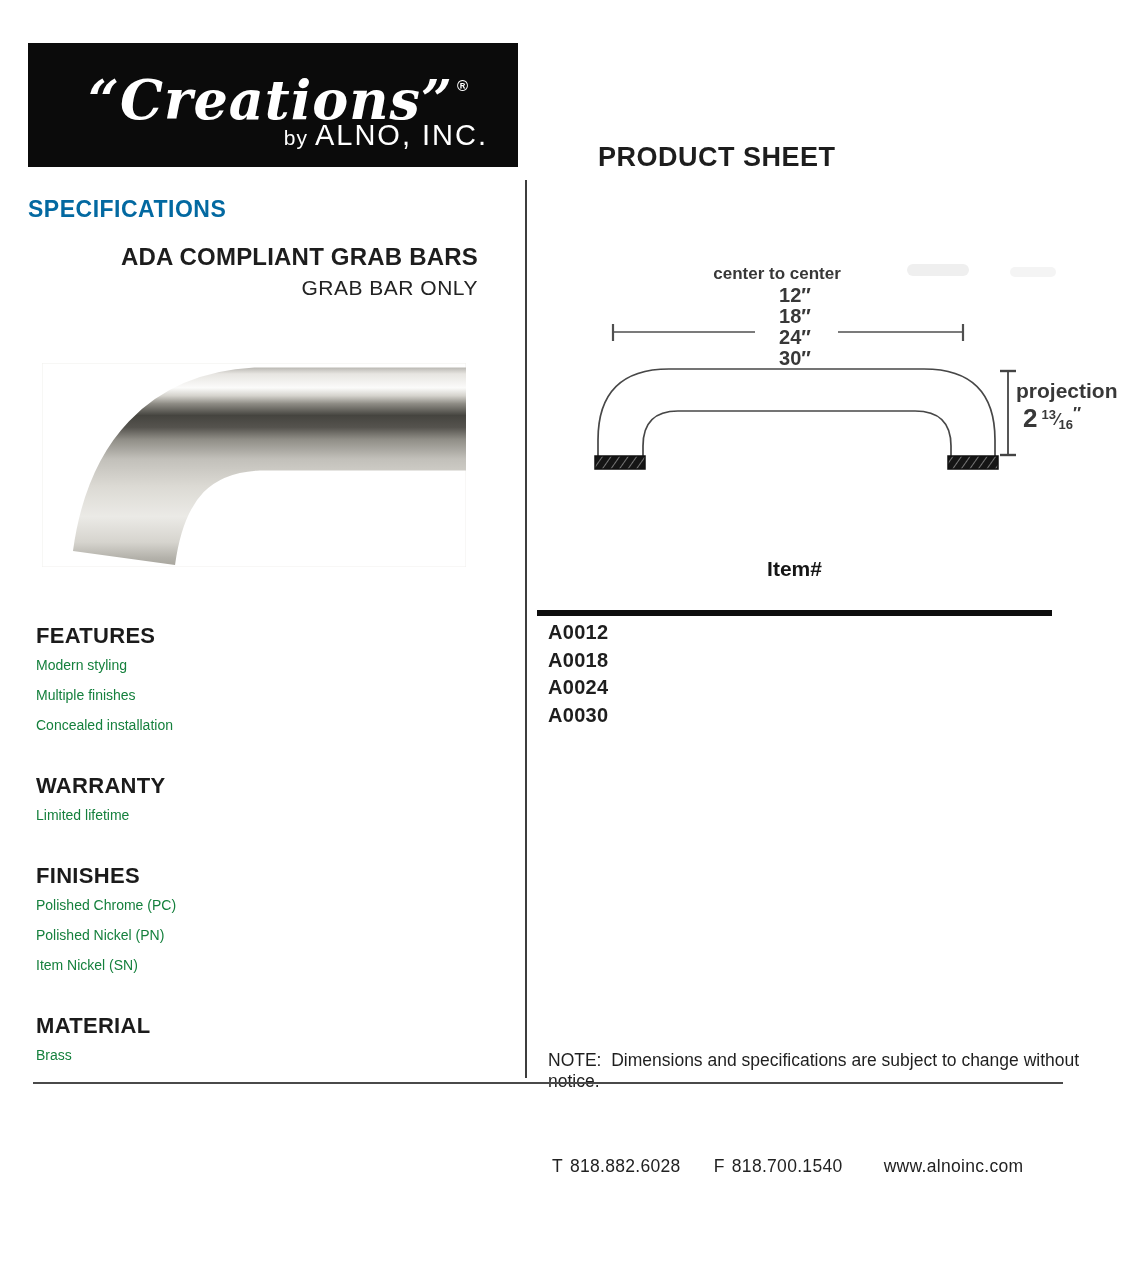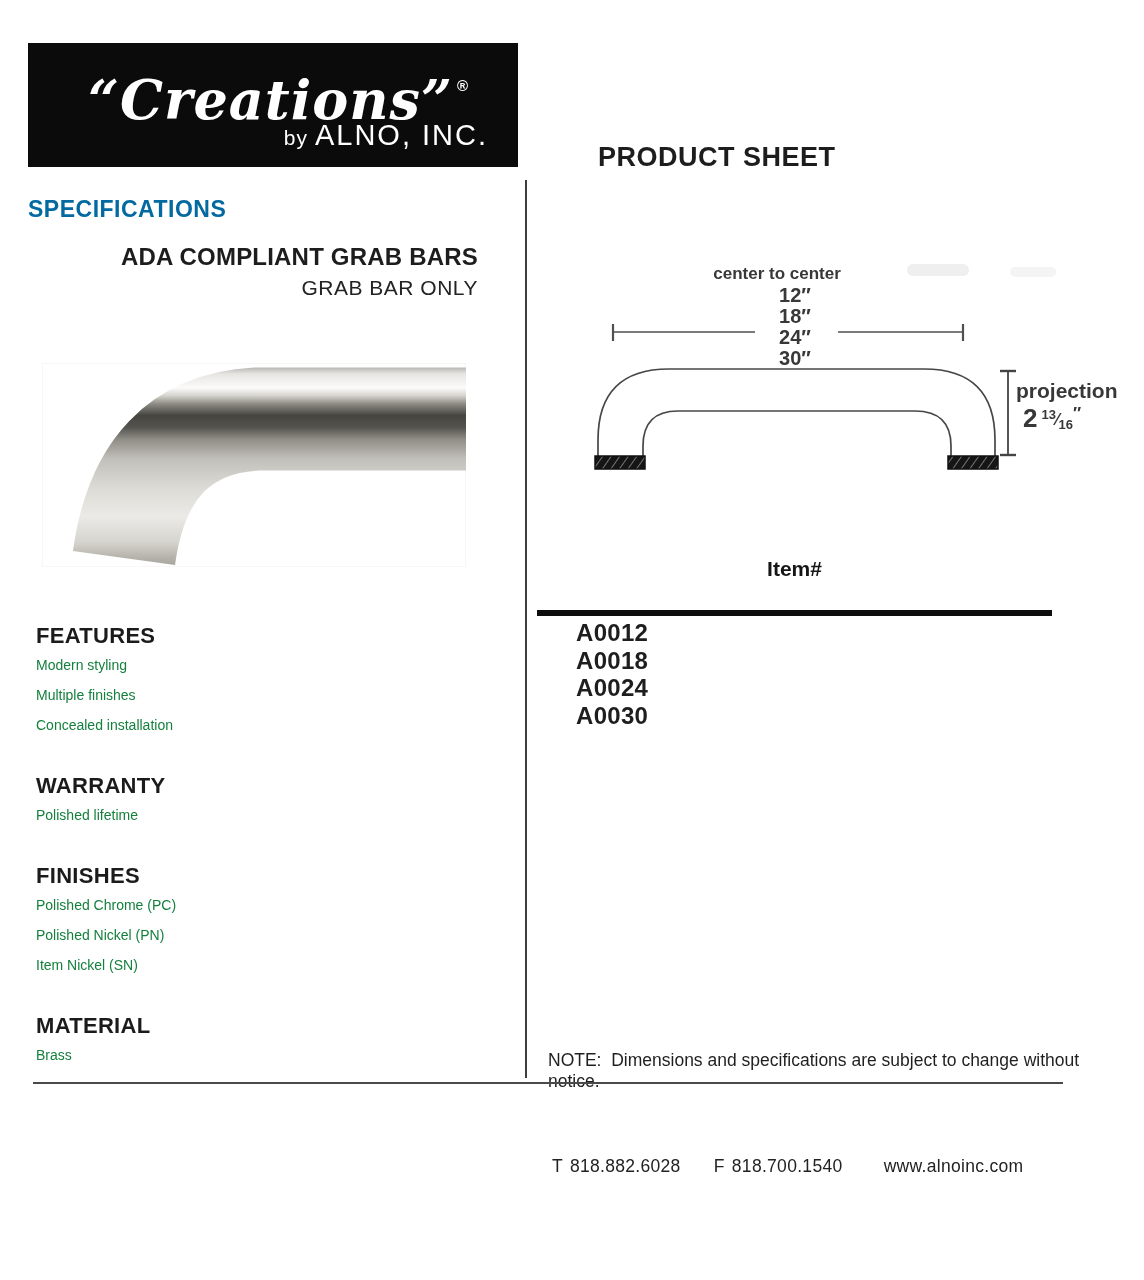--- a/index.html
+++ b/index.html
@@ -30,21 +30,21 @@
   .left-sections{position:absolute;left:36px;top:622px;width:470px;}
   .section{margin-bottom:32px;}
   .section-heading{font-size:22px;font-weight:bold;line-height:28px;color:#1b1b1b;letter-spacing:0.3px;}
   .section-item{font-size:14px;line-height:30px;color:#15803d;}
 
   .diagram{position:absolute;left:555px;top:255px;}
 
   .item-table-header{position:absolute;left:537px;top:557px;width:515px;text-align:center;font-size:21px;font-weight:bold;color:#161616;}
   .item-table-rule{position:absolute;left:537px;top:610px;width:515px;height:6px;background:#0e0e0e;}
   .item-list{position:absolute;left:548px;top:619px;}
-  .item-code{font-size:24px;font-weight:bold;line-height:27.5px;color:#1e1e1e;letter-spacing:0.3px;margin-left:28px;}
+  .item-code{font-size:20px;font-weight:bold;line-height:27.5px;color:#1e1e1e;letter-spacing:0.3px;}
 
   .note-line{position:absolute;left:548px;top:1050px;width:560px;font-size:17.5px;color:#1f1f1f;white-space:pre-wrap;}
 
   .footer-rule{position:absolute;left:33px;top:1082px;width:1030px;height:2px;background:#4a4a4a;}
   .footer{position:absolute;left:552px;top:1156px;font-size:17.5px;color:#222;white-space:nowrap;letter-spacing:0.3px;}
   .footer .lbl{margin-right:7px;}
   .footer .gap-md{margin-left:28px;}
   .footer .gap-lg{margin-left:36px;}
 
   .diag-text{font-family:"Liberation Sans",sans-serif;font-weight:bold;fill:#383838;}
@@ -98,21 +98,21 @@
 
   <div class="left-sections">
     <div class="section">
       <div class="section-heading">FEATURES</div>
       <div class="section-item">Modern styling</div>
       <div class="section-item">Multiple finishes</div>
       <div class="section-item">Concealed installation</div>
     </div>
     <div class="section">
       <div class="section-heading">WARRANTY</div>
-      <div class="section-item">Polished lifetime</div>
+      <div class="section-item">Limited lifetime</div>
     </div>
     <div class="section">
       <div class="section-heading">FINISHES</div>
       <div class="section-item">Polished Chrome (PC)</div>
       <div class="section-item">Polished Nickel (PN)</div>
       <div class="section-item">Item Nickel (SN)</div>
     </div>
     <div class="section">
       <div class="section-heading">MATERIAL</div>
       <div class="section-item">Brass</div>

